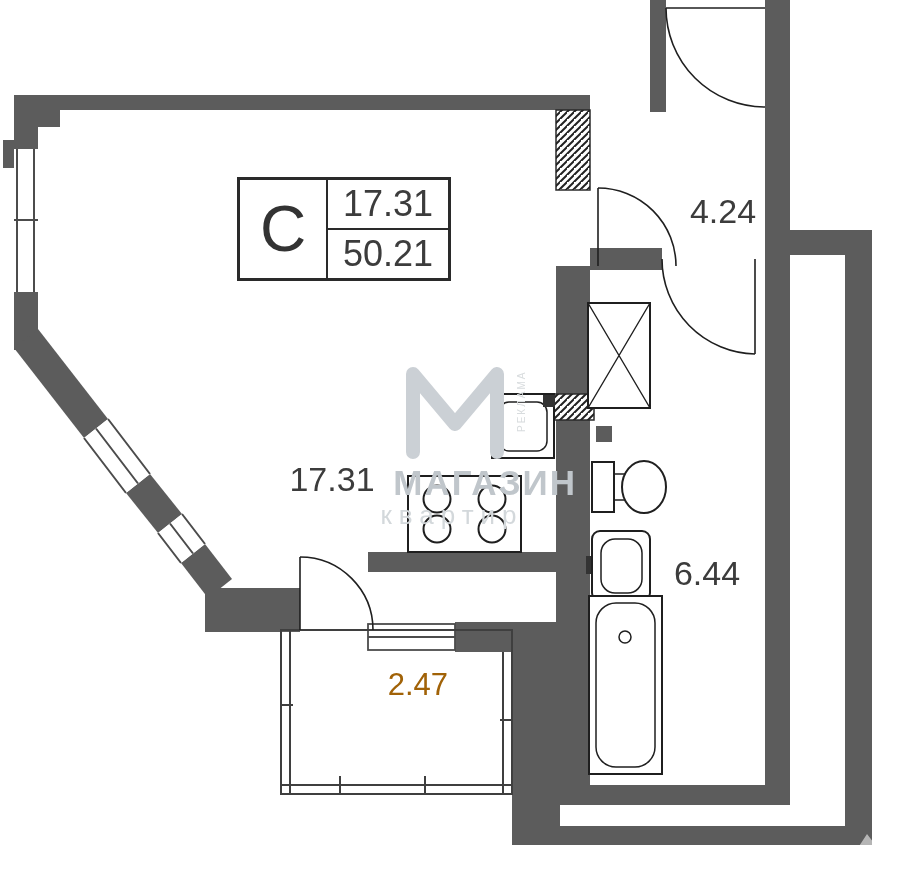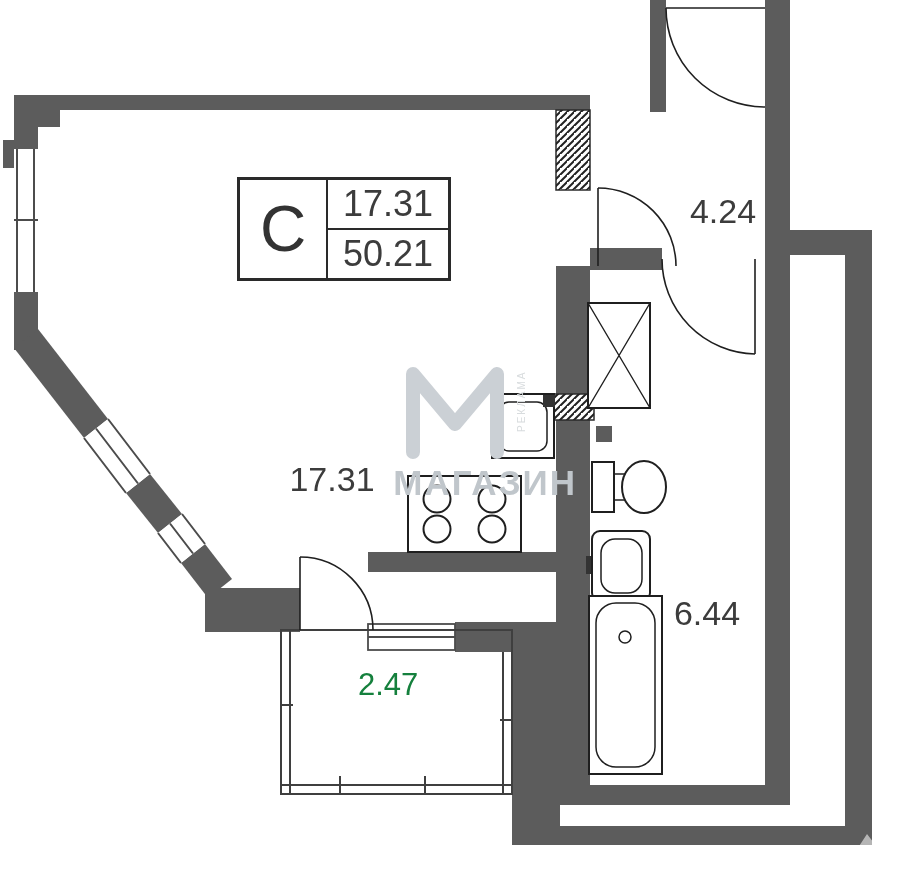--- a/index.html
+++ b/index.html
@@ -21,21 +21,21 @@
   }
   .unit-areas{flex:1;display:flex;flex-direction:column;}
   .unit-area{
     flex:1;display:flex;align-items:center;justify-content:center;
     font-size:36px;color:#3c3c3c;
   }
   .unit-area.top{border-bottom:2px solid #2a2a2a;}
   
   .balcony-frac{position:absolute;left:358px;top:664px;width:90px;}
   .frac-top{font-size:31px;color:#3c3c3c;text-align:center;padding-bottom:5px;border-bottom:2px solid #3c3c3c;}
-  .frac-bottom{font-size:31px;color:#15803d;text-align:left;padding-top:3px;}
+  .frac-bottom{font-size:31px;color:#a16207;text-align:right;padding-top:3px;}
   
   .wm-title{position:absolute;left:327px;top:463px;width:250px;text-align:right;
     font-size:35px;font-weight:bold;letter-spacing:2px;color:#c0c6cb;}
   .wm-sub{position:absolute;left:327px;top:500px;width:250px;text-align:center;
     font-size:26px;letter-spacing:7px;color:#d3d8db;}
   .wm-side{position:absolute;left:516px;top:432px;width:70px;font-size:10px;
     letter-spacing:2px;color:#d8dcde;transform:rotate(-90deg);transform-origin:top left;}
 </style>
 </head>
 <body>
@@ -182,22 +182,23 @@
   <div class="unit-box">
     <div class="unit-type">С</div>
     <div class="unit-areas">
       <div class="unit-area top">17.31</div>
       <div class="unit-area">50.21</div>
     </div>
   </div>
 
   <div class="lbl room-lbl" style="left:680px;top:158px;width:86px;">4.24</div>
   <div class="lbl room-lbl" style="left:280px;top:426px;width:104px;">17.31</div>
-  <div class="lbl room-lbl" style="left:662px;top:560px;width:90px;">6.44</div>
+  <div class="lbl room-lbl" style="left:662px;top:520px;width:90px;">6.44</div>
 
   <div class="balcony-frac">
     <div class="frac-bottom">2.47</div>
   </div>
 
   <div class="wm-title">МАГАЗИН</div>
+  <div class="wm-sub">квартир</div>
   <div class="wm-side">РЕКЛАМА</div>
 
 </div>
 
 </body></html>

